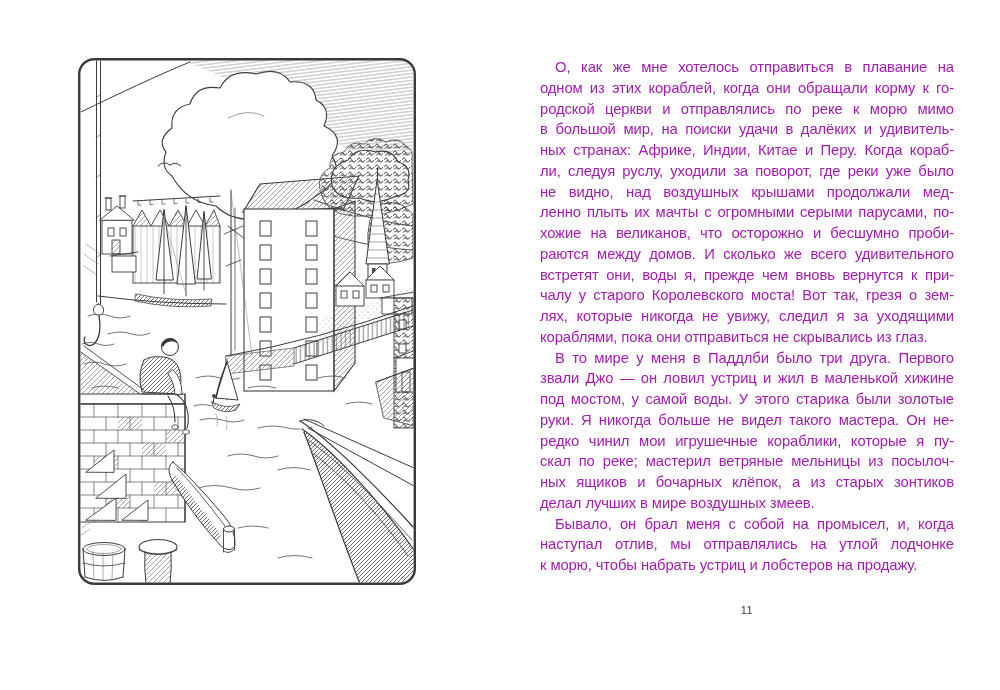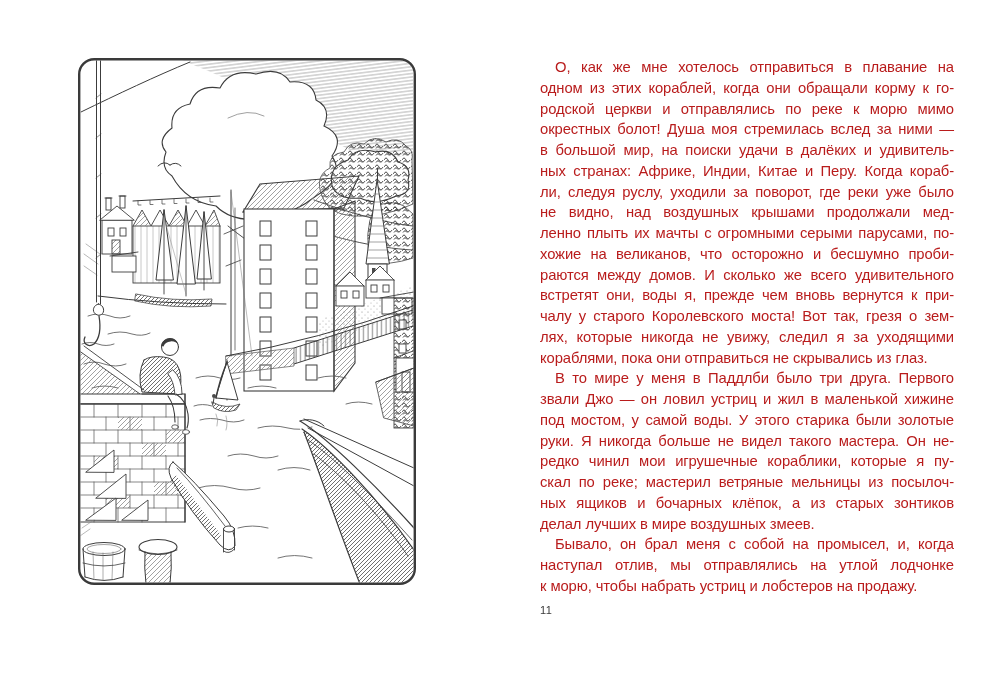--- a/index.html
+++ b/index.html
@@ -1,26 +1,26 @@
 <!DOCTYPE html>
 <html><head>
 <meta charset="utf-8">
 <style>
   html,body{margin:0;padding:0;background:#ffffff;}
   .spread{position:relative;width:1000px;height:690px;background:#ffffff;overflow:hidden;
           font-family:"Liberation Sans", sans-serif;}
   .page-left{position:absolute;left:78px;top:58px;width:338px;height:527px;}
   .page-left svg{display:block;width:338px;height:527px;}
-  .text-column{position:absolute;left:540px;top:57px;width:414px;color:#b91c1c;
+  .text-column{position:absolute;left:540px;top:57px;width:414px;color:#a21caf;
                font-size:14.8px;line-height:20.75px;letter-spacing:-0.1px;}
   .para{margin:0;padding:0;}
   .line{text-align:justify;text-align-last:justify;}
   .line.first{text-indent:15px;}
   .line.plast{text-align-last:left;}
-  .page-number{position:absolute;left:540px;top:604px;width:414px;text-align:left;
+  .page-number{position:absolute;left:540px;top:604px;width:414px;text-align:center;
                font-size:11px;color:#3a3a3a;letter-spacing:0.5px;}
 </style>
 </head>
 <body>
 
 <div class="spread">
 
   <div class="page-left">
     <svg viewBox="0 0 338 527" xmlns="http://www.w3.org/2000/svg" role="img" aria-label="Pen-and-ink illustration: a boy sits on a stone quay wall watching a small sailboat on a river; behind are warehouses, a tall mill building, a church spire, fenced bank, clouds, a crane hook, a barrel, a bollard, a moored rowboat and the prow of a large boat">
       <defs>
@@ -291,21 +291,20 @@
       </g>
     </svg>
   </div>
 
   <div class="page-right">
     <div class="text-column">
         <div class="para">
           <div class="line first">О, как же мне хотелось отправиться в плавание на</div>
           <div class="line">одном из этих кораблей, когда они обращали корму к го-</div>
           <div class="line">родской церкви и отправлялись по реке к морю мимо</div>
-          <div class="line">окрестных болот! Душа моя стремилась вслед за ними —</div>
           <div class="line">в большой мир, на поиски удачи в далёких и удивитель-</div>
           <div class="line">ных странах: Африке, Индии, Китае и Перу. Когда кораб-</div>
           <div class="line">ли, следуя руслу, уходили за поворот, где реки уже было</div>
           <div class="line">не видно, над воздушных крышами продолжали мед-</div>
           <div class="line">ленно плыть их мачты с огромными серыми парусами, по-</div>
           <div class="line">хожие на великанов, что осторожно и бесшумно проби-</div>
           <div class="line">раются между домов. И сколько же всего удивительного</div>
           <div class="line">встретят они, воды я, прежде чем вновь вернутся к при-</div>
           <div class="line">чалу у старого Королевского моста! Вот так, грезя о зем-</div>
           <div class="line">лях, которые никогда не увижу, следил я за уходящими</div>

